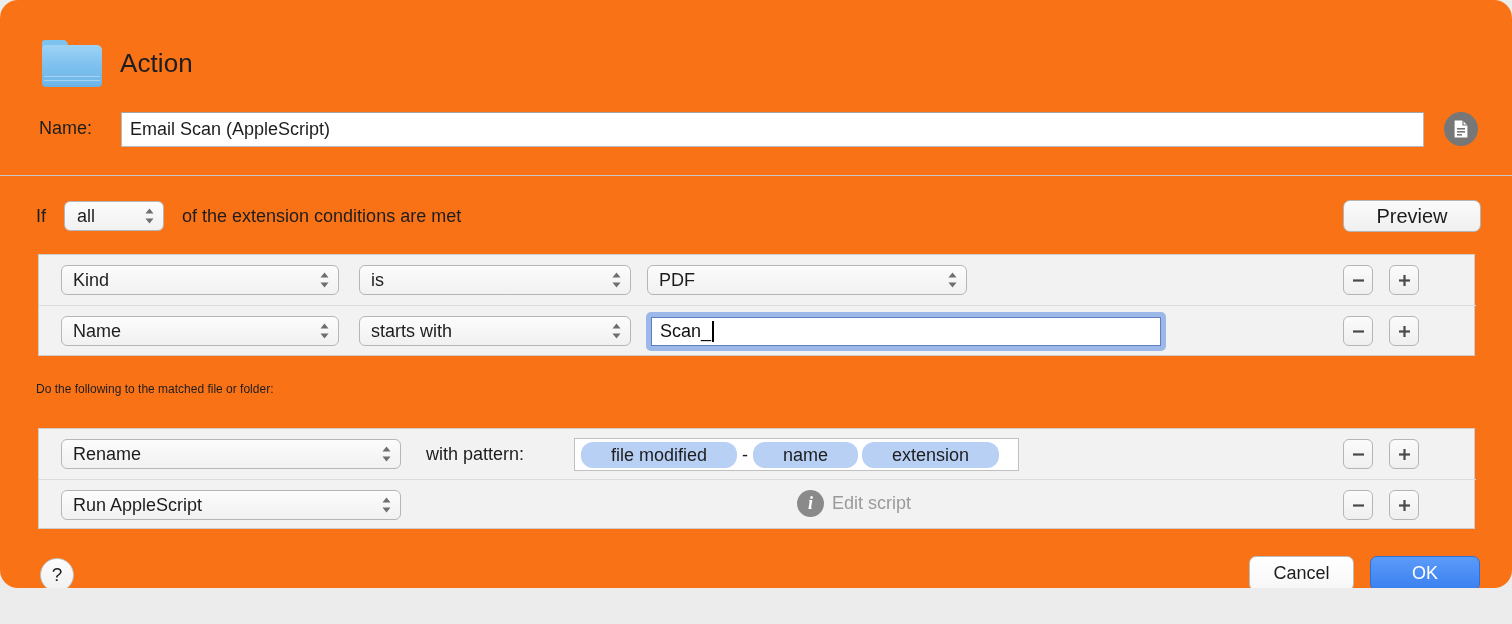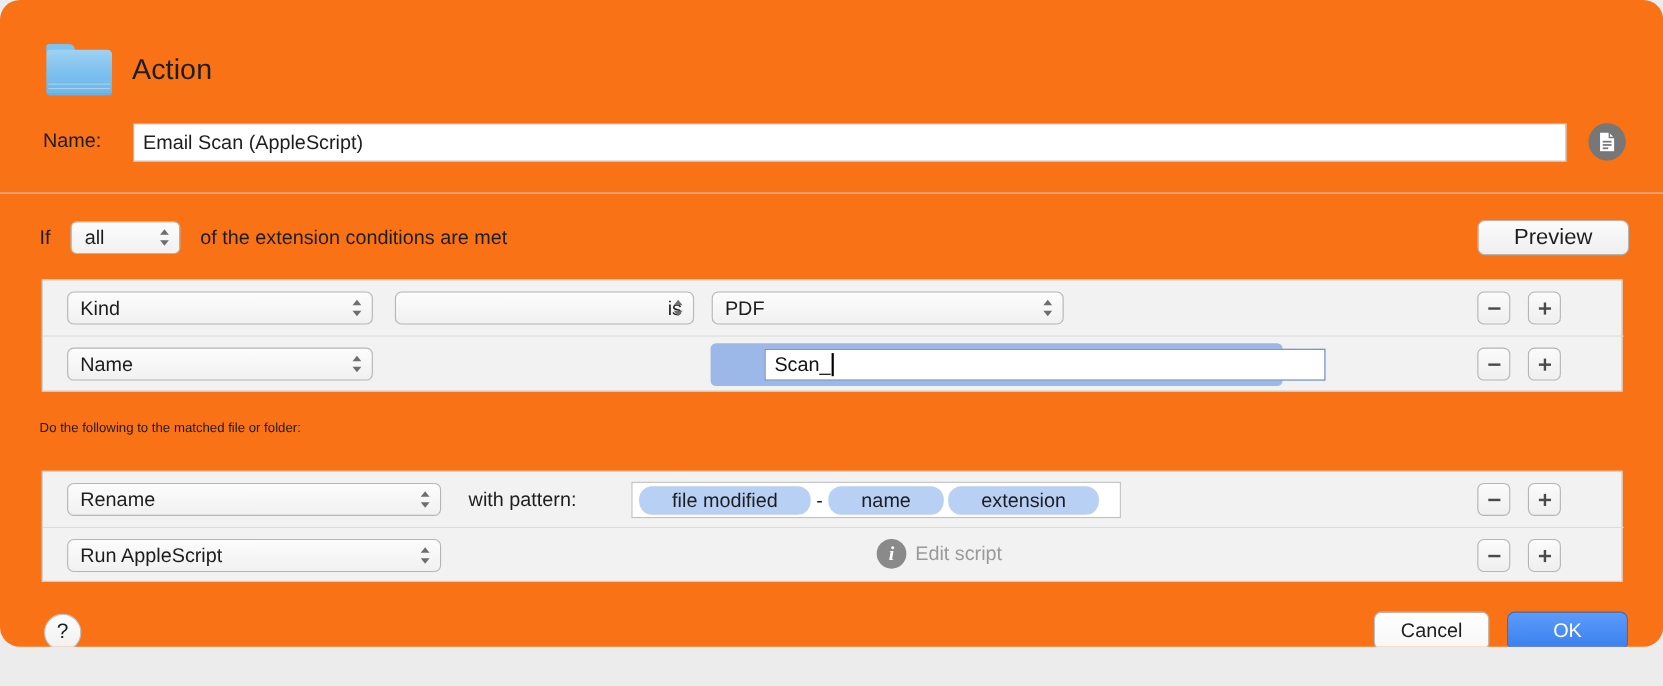--- a/index.html
+++ b/index.html
@@ -120,38 +120,38 @@
   .panel-actions    { left: 38px; top: 428px; width: 1437px; height: 101px; }
   .row {
     position: absolute; left: 0; width: 1437px; height: 50px;
   }
   .row-divider {
     position: absolute; left: 0; width: 1437px; height: 1px; background: #dcdcdc;
   }
 
   
   .sel-a { position: absolute; left: 22px; top: 10px; width: 278px; height: 30px; }
-  .sel-b { position: absolute; left: 320px; top: 10px; width: 272px; height: 30px; justify-content: flex-end; }
+  .sel-b { position: absolute; left: 320px; top: 10px; width: 272px; height: 30px; }
   .sel-c { position: absolute; left: 608px; top: 10px; width: 320px; height: 30px; }
 
   .text-input-focus {
     position: absolute; left: 607px; top: 6px;
     width: 520px; height: 39px;
     border: 3px solid #9cb8e8;
     border-radius: 5px;
     padding: 2px;
     background: #9cb8e8;
   }
   .text-input-focus .inner {
     width: 100%; height: 100%;
     background: #ffffff;
     border: 1px solid #5d7fbf;
     display: flex; align-items: center;
     padding-left: 8px;
-    font-size: 18px; color: #111; margin-left: 44px;
+    font-size: 18px; color: #111;
   }
   .caret {
     display: inline-block;
     width: 2px; height: 21px;
     background: #000;
     margin-left: 1px;
     vertical-align: middle;
   }
 
   
@@ -353,20 +353,29 @@
       <div class="popup sel-a">
         <span>Name</span>
         <span class="chev">
           <svg width="11" height="17" viewBox="0 0 11 17">
             <path d="M5.5 1 L9.5 6 L1.5 6 Z" fill="#6e6e6e"></path>
             <path d="M5.5 16 L9.5 11 L1.5 11 Z" fill="#6e6e6e"></path>
           </svg>
         </span>
       </div>
 
+      <div class="popup sel-b">
+        <span>starts with</span>
+        <span class="chev">
+          <svg width="11" height="17" viewBox="0 0 11 17">
+            <path d="M5.5 1 L9.5 6 L1.5 6 Z" fill="#6e6e6e"></path>
+            <path d="M5.5 16 L9.5 11 L1.5 11 Z" fill="#6e6e6e"></path>
+          </svg>
+        </span>
+      </div>
 
       <div class="text-input-focus">
         <div class="inner">
           <span>Scan_</span>
             <span class="caret"></span>
         </div>
       </div>
 
       <div class="pm pm-minus">
         <svg width="15" height="15" viewBox="0 0 15 15">

